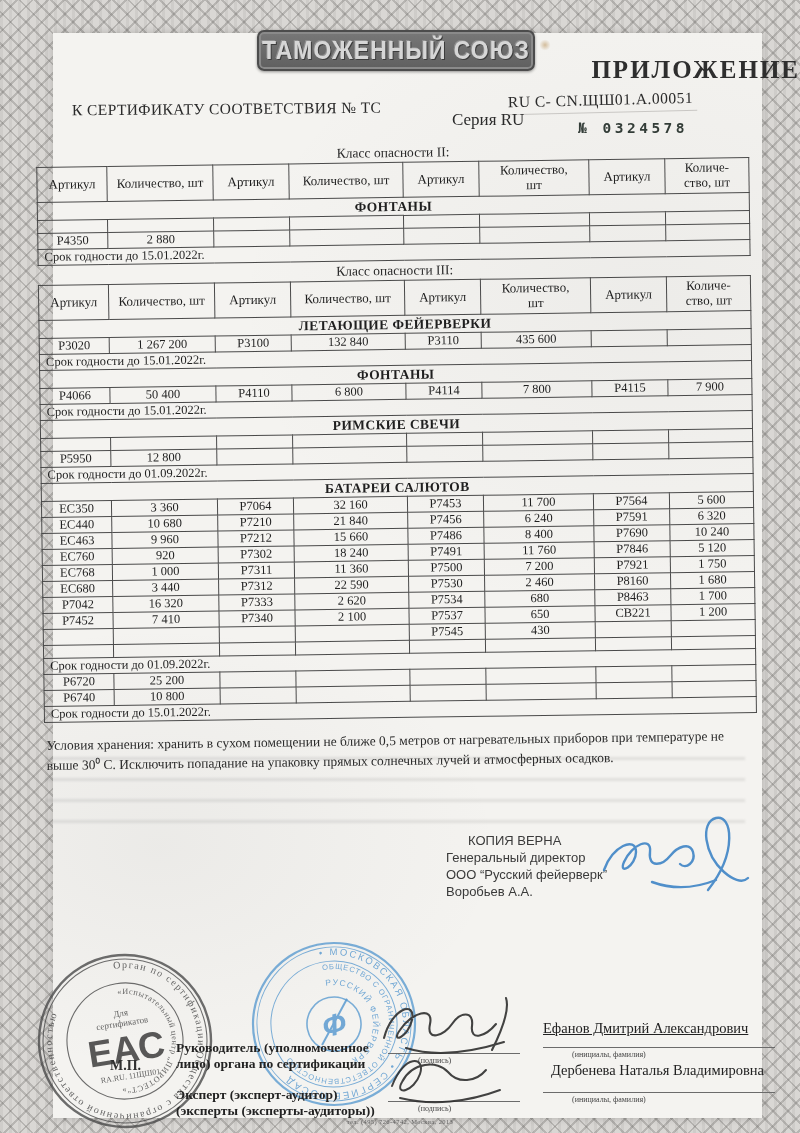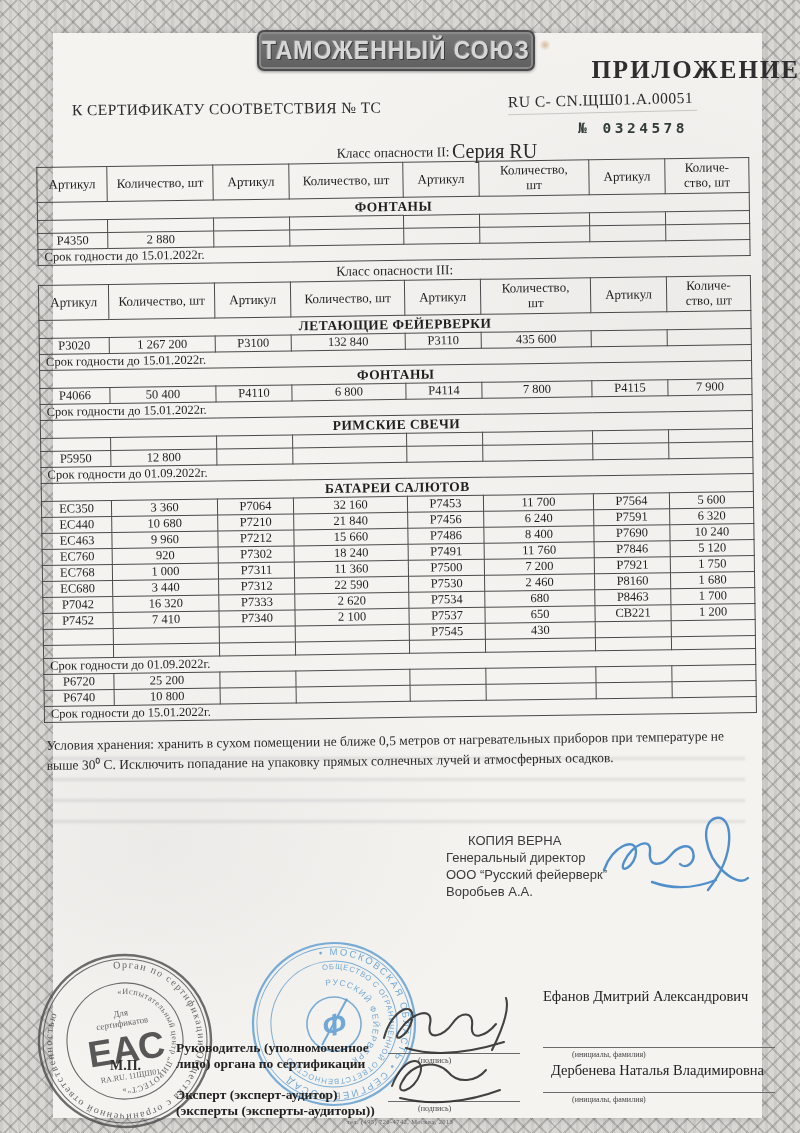--- a/index.html
+++ b/index.html
@@ -21,21 +21,21 @@
   
   .badge{left:257px;top:1px;width:274px;height:37px;z-index:5;display:flex;align-items:center;justify-content:center;
     background:linear-gradient(#787878,#5f5f5f);border:2px solid #4c4c4c;border-radius:7px;
     box-shadow:0 0 0 2px #8a8a8a inset,0 1px 3px rgba(0,0,0,.4);margin-top:29px;}
   .badge span{font-family:"Liberation Sans",sans-serif;font-weight:bold;font-size:23px;letter-spacing:1px;
     color:#d6d6d6;text-shadow:1px 1px 0 #3c3c3c,-1px -1px 0 #8f8f8f;transform:scaleY(1.1);white-space:nowrap;}
   .title{left:0;right:0;top:56px;z-index:4;text-align:right;font-size:25px;font-weight:bold;letter-spacing:2px;color:#2e2e2e;}
   .cert-label{left:72px;top:100px;z-index:4;font-size:15.5px;letter-spacing:.4px;transform:rotate(-.5deg);}
   .cert-number{left:508px;top:91px;z-index:4;font-size:15.5px;letter-spacing:.5px;transform:rotate(-1.4deg);
     border-bottom:1px solid #c9c7c4;padding:0 4px 3px 0;}
-  .series-label{left:452px;top:140px;z-index:4;font-size:20px;}
+  .series-label{left:452px;top:110px;z-index:4;font-size:17px;}
   .series-number{left:562px;top:120px;z-index:4;font-family:"DejaVu Sans Mono",monospace;font-weight:bold;
     font-size:14.5px;letter-spacing:3.5px;color:#333d38;padding-left:16px;}
   
   .tilt{left:36px;top:148px;width:714px;z-index:4;transform:rotate(-.8deg);transform-origin:0 0;}
   .tcaption{text-align:center;font-size:13.5px;margin:2px 0 1px;}
   table{border-collapse:collapse;width:712px;table-layout:fixed;font-size:12.5px;color:#1f1f1f;}
   td,th{border:1px solid #4a4a4a;padding:0 3px;height:15px;overflow:hidden;white-space:nowrap;}
   th{font-weight:normal;font-size:13px;height:34px;white-space:pre-line;line-height:1.15;text-align:center;}
   tr.band td{font-weight:bold;text-align:center;font-size:13.5px;height:17px;letter-spacing:.4px;}
   tr.note td{text-align:left;padding-left:6px;}
@@ -421,21 +421,21 @@
 
   <svg class="abs sig-svg" style="left:376px;top:986px;" width="152" height="74" viewBox="0 0 152 74">
     <g fill="none" stroke="#2f2f2f" stroke-width="2.1" stroke-linecap="round" opacity=".9">
       <path d="M8,52 C16,22 40,14 36,34 C32,52 14,58 24,44 C36,26 58,20 54,38 C50,56 68,50 76,38 C84,26 98,24 96,40 C94,56 110,50 120,38"></path>
       <path d="M30,62 C62,72 96,66 128,56"></path>
       <path d="M116,64 C126,44 134,24 130,12"></path>
     </g>
   </svg>
   <div class="abs sline" style="left:388px;top:1053px;width:132px;"></div>
   <div class="abs plabel" style="left:418px;top:1056px;">(подпись)</div>
-  <div class="abs pname" style="top:988px;">Ефанов Дмитрий Александрович</div>
+  <div class="abs pname" style="top:1020px;text-decoration:underline;">Ефанов Дмитрий Александрович</div>
   <div class="abs sline" style="left:543px;top:1047px;width:232px;"></div>
   <div class="abs nlabel" style="left:572px;top:1050px;">(инициалы, фамилия)</div>
 
   <svg class="abs sig-svg" style="left:382px;top:1044px;" width="142" height="64" viewBox="0 0 142 64">
     <g fill="none" stroke="#2f2f2f" stroke-width="2" stroke-linecap="round" opacity=".9">
       <path d="M10,42 C22,10 44,12 38,30 C32,48 12,52 20,38 C30,18 56,16 66,28 C76,40 94,38 104,26"></path>
       <path d="M18,54 C50,62 86,58 118,46"></path>
     </g>
   </svg>
   <div class="abs sline" style="left:388px;top:1101px;width:132px;"></div>

